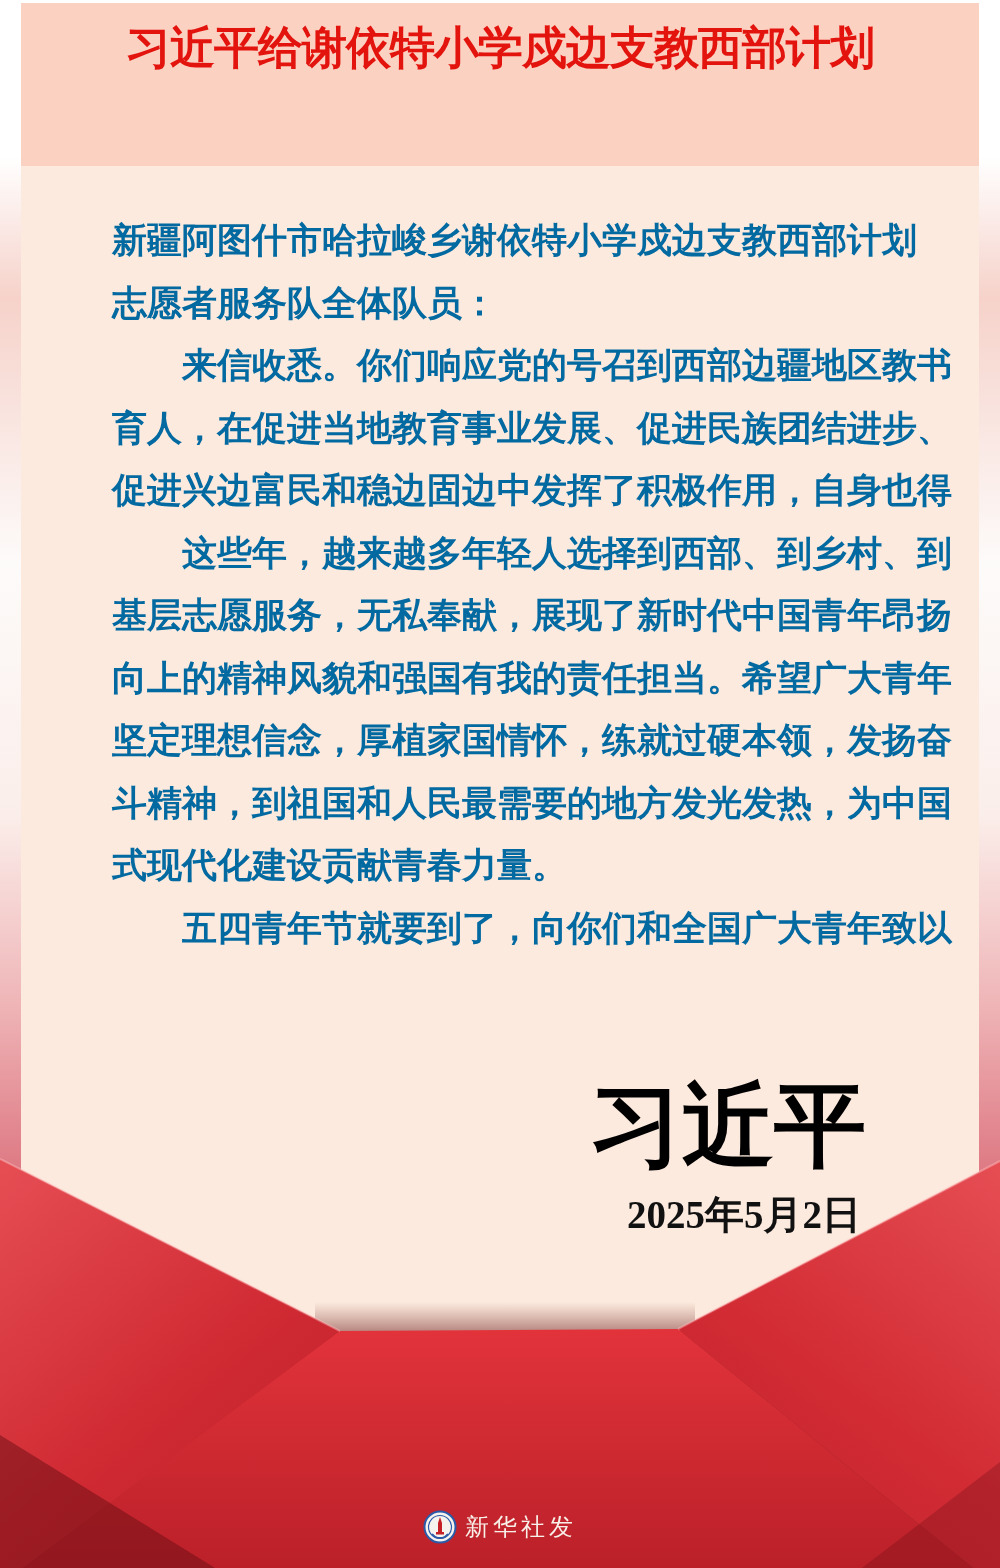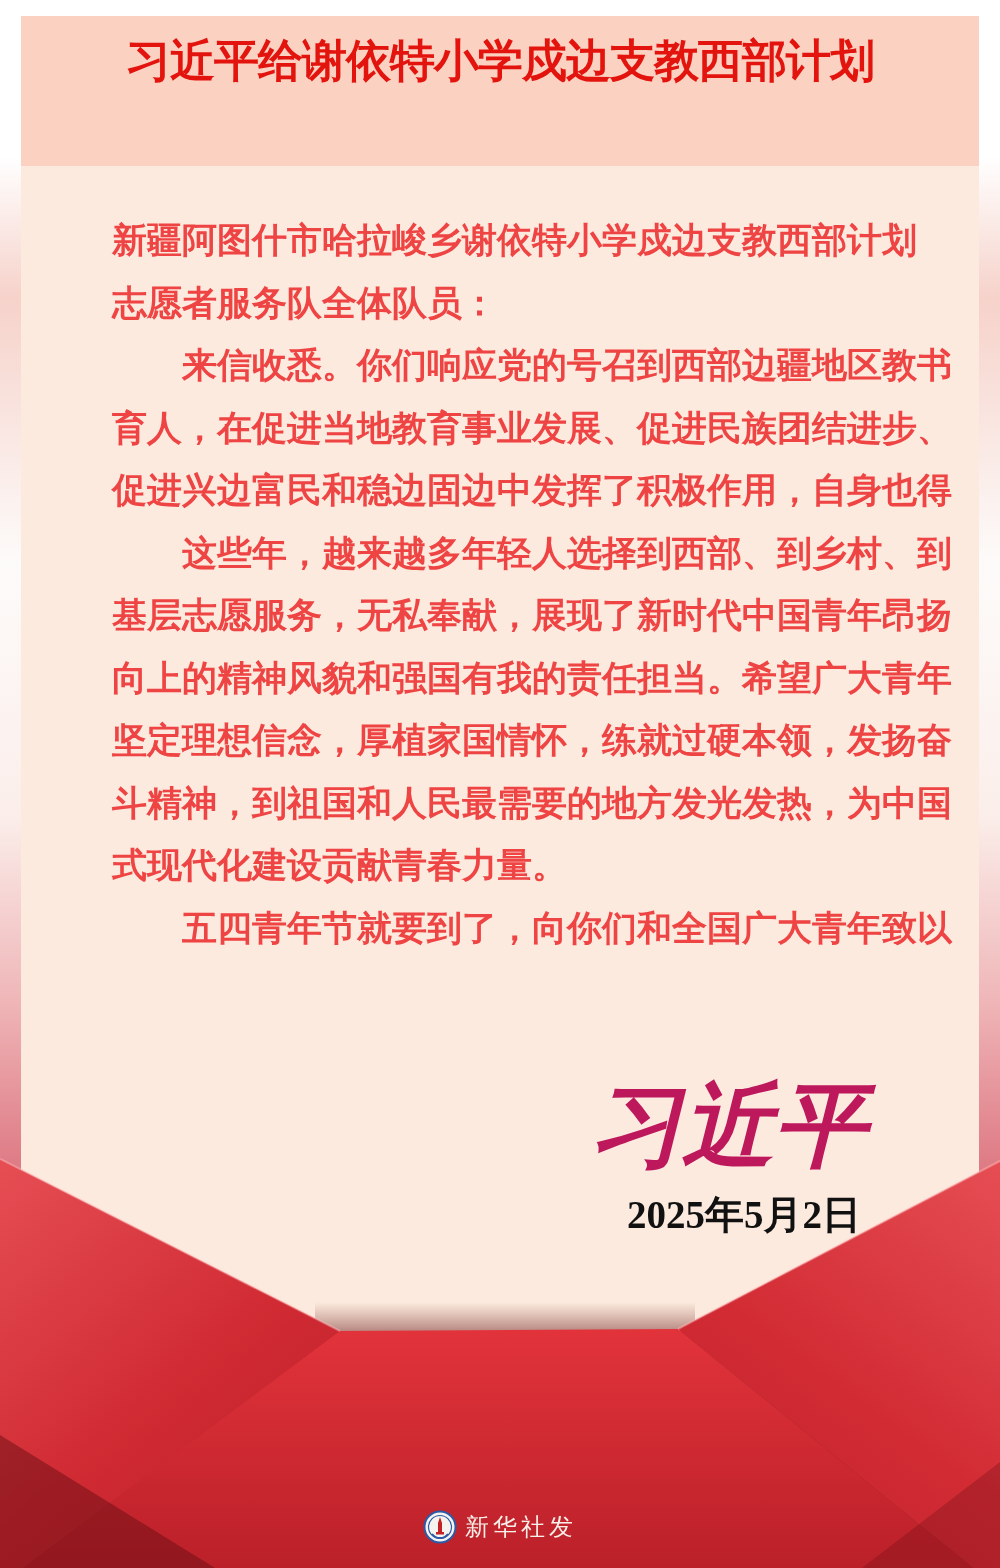--- a/index.html
+++ b/index.html
@@ -14,46 +14,46 @@
     background:linear-gradient(to bottom,
       #ffffff 0%, #ffffff 10%,
       #f6d2ca 19%, #fdfbfa 36%,
       #fbeeea 52%, #efb5b7 64%,
       #e28790 72%, #d96a74 78%, #d96a74 100%);
   }
   .side-strip.left{left:0;}
   .side-strip.right{right:0;}
 
   .title-band{
-    position:absolute;left:21px;top:16px;width:958px;height:166px;z-index:2;
+    position:absolute;left:21px;top:3px;width:958px;height:166px;z-index:2;
     background:#fbd1c2;
   }
   .title-band .t-line{
     text-align:center;font-weight:700;font-size:45px;line-height:70px;
     letter-spacing:-1px;color:#e3140e;white-space:nowrap;
   }
   .title-band .t-line.first{margin-top:10px;}
 
   .paper{
     position:absolute;left:21px;top:166px;width:958px;height:1166px;z-index:2;
     background:#fceade;
   }
 
   .letter-body{
     position:absolute;left:112px;top:210px;width:790px;z-index:3;
   }
   .letter-line{
     font-size:35px;line-height:62.5px;height:62.5px;
-    color:#ef4444;font-weight:600;white-space:nowrap;
+    color:#0369a1;font-weight:600;white-space:nowrap;
   }
 
   .signature{
     position:absolute;left:590px;top:1072px;width:270px;z-index:3;
     text-align:right;font-size:92px;line-height:108px;font-weight:600;
-    color:#be185d;white-space:nowrap;font-style:italic;
+    color:#000000;white-space:nowrap;
   }
   .date-line{
     position:absolute;left:561px;top:1194px;width:300px;z-index:3;
     text-align:right;font-size:39px;line-height:42px;font-weight:600;
     color:#111111;white-space:nowrap;
   }
 
   .envelope{position:absolute;left:0;top:0;z-index:4;pointer-events:none;}
 
   .credit{

